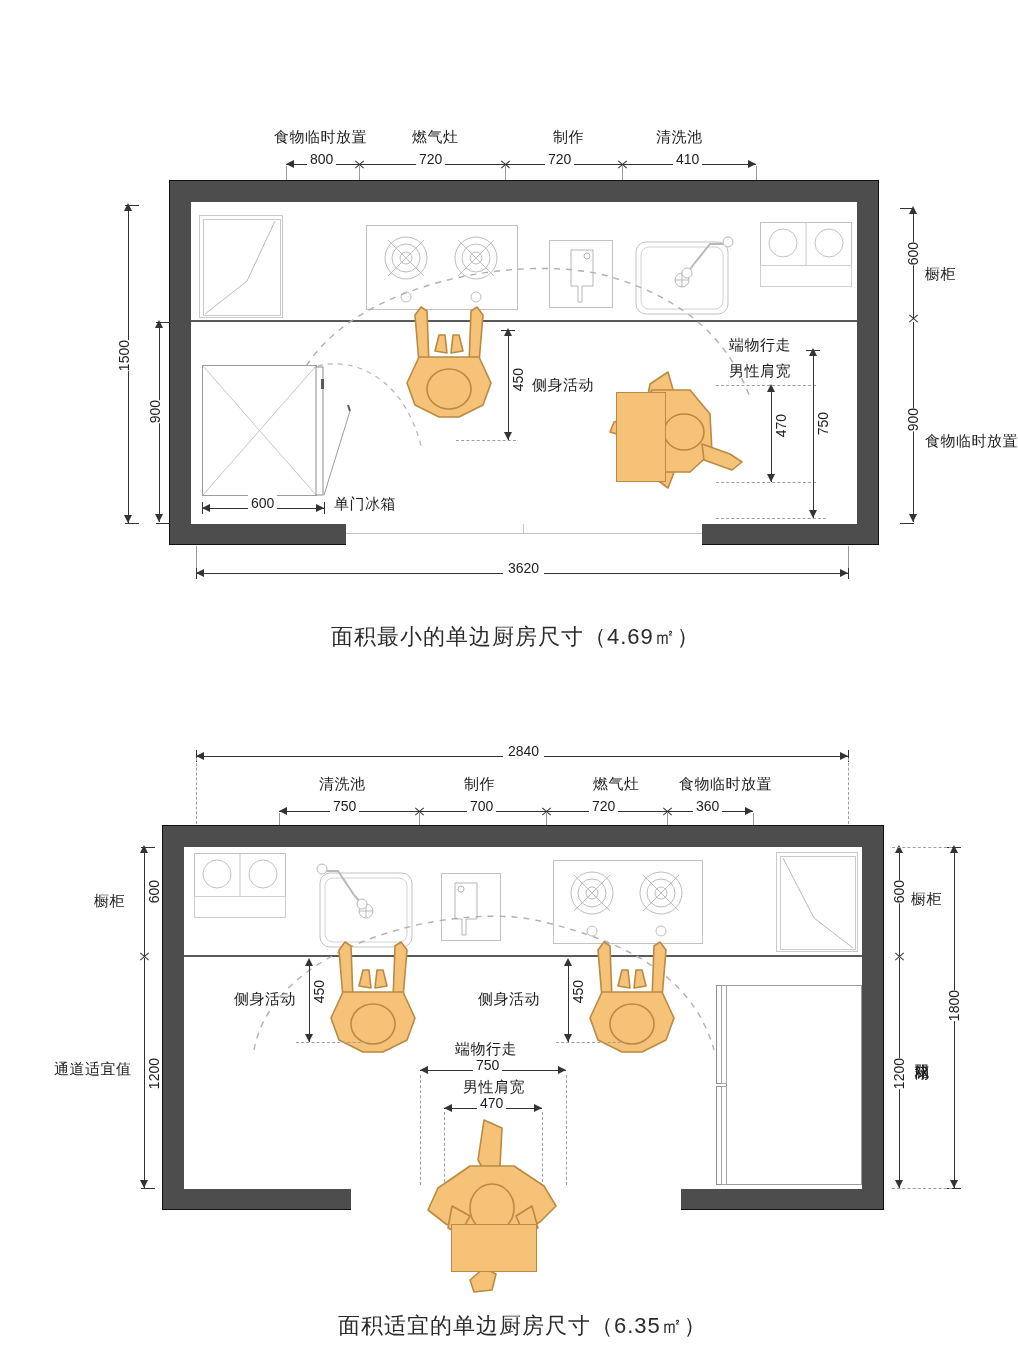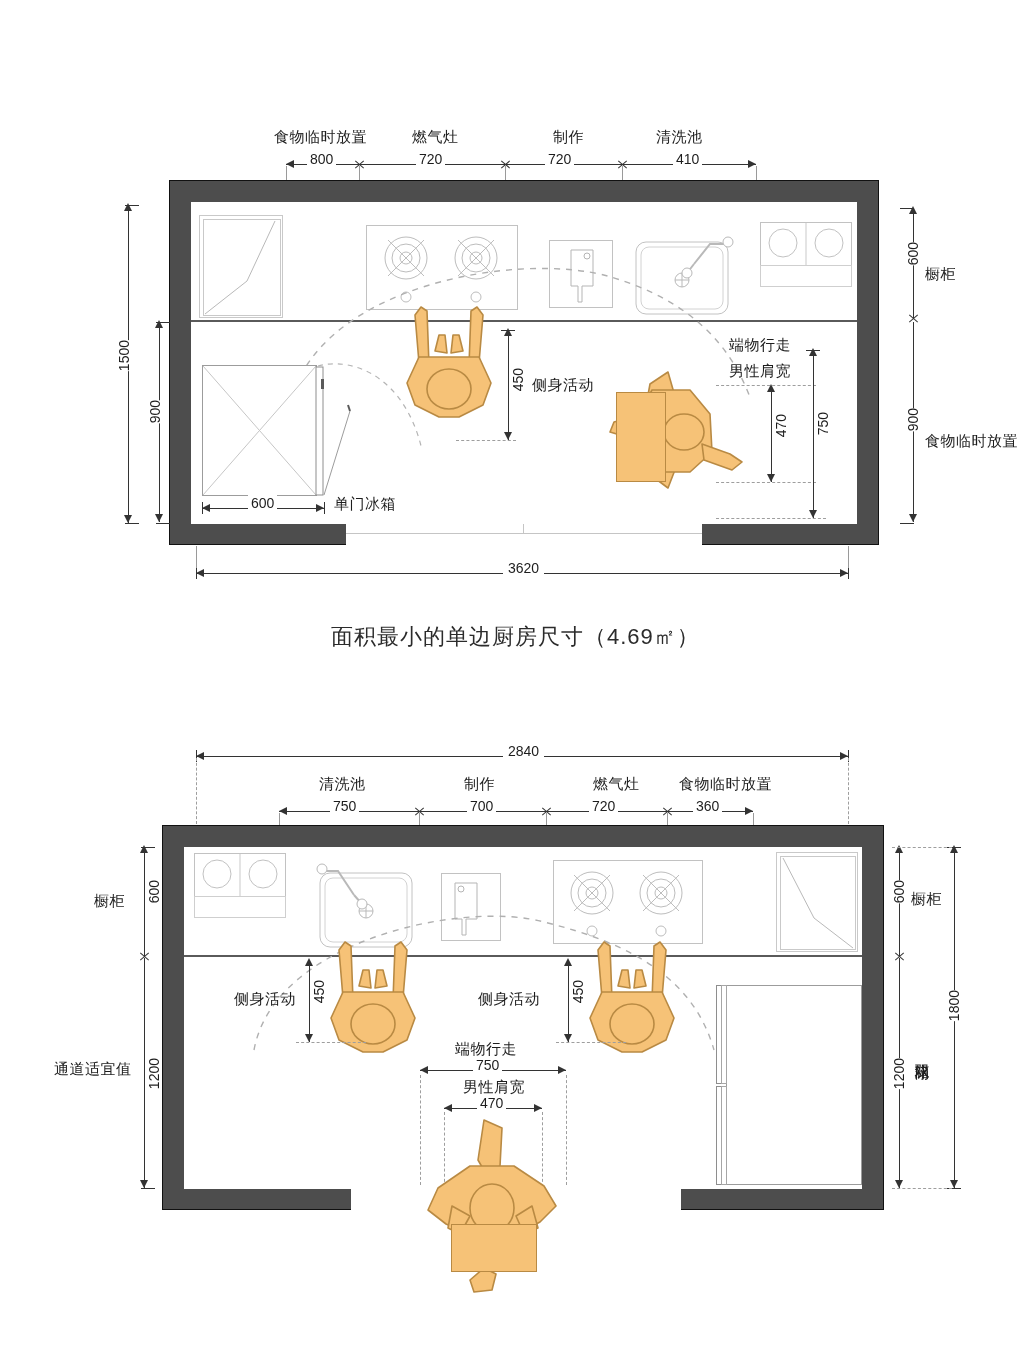--- a/index.html
+++ b/index.html
@@ -483,15 +483,16 @@
 
     <div class="abs dl-v" style="left:938px;top:847px;height:341px;"></div>
     <div class="abs arrowU" style="left:934px;top:845px;"></div>
     <div class="abs arrowD" style="left:934px;top:1180px;"></div>
     <div class="abs endbar-h" style="left:931px;top:847px;"></div>
     <div class="abs endbar-h" style="left:931px;top:1188px;"></div>
     <div class="abs dash-h" style="left:876px;top:847px;width:60px;"></div>
     <div class="abs dash-h" style="left:876px;top:1188px;width:60px;"></div>
     <div class="abs vnum" style="left:930px;top:990px;background:#fff;">1800</div>
 
+    <div class="abs caption" style="left:322px;top:1311px;">面积适宜的单边厨房尺寸（6.35㎡）</div>
   </div>
 
 </div>
 
 </body></html>

